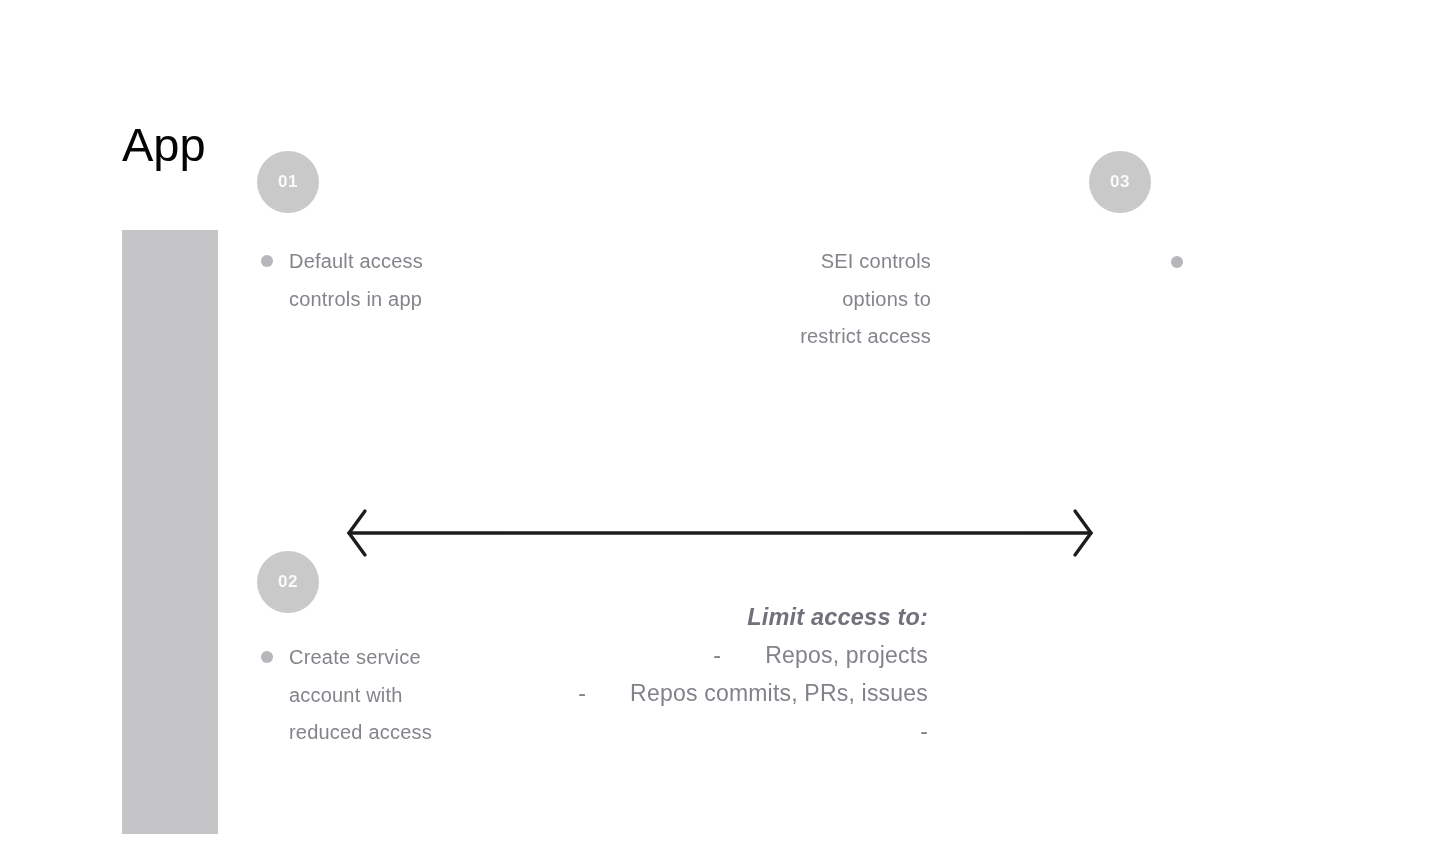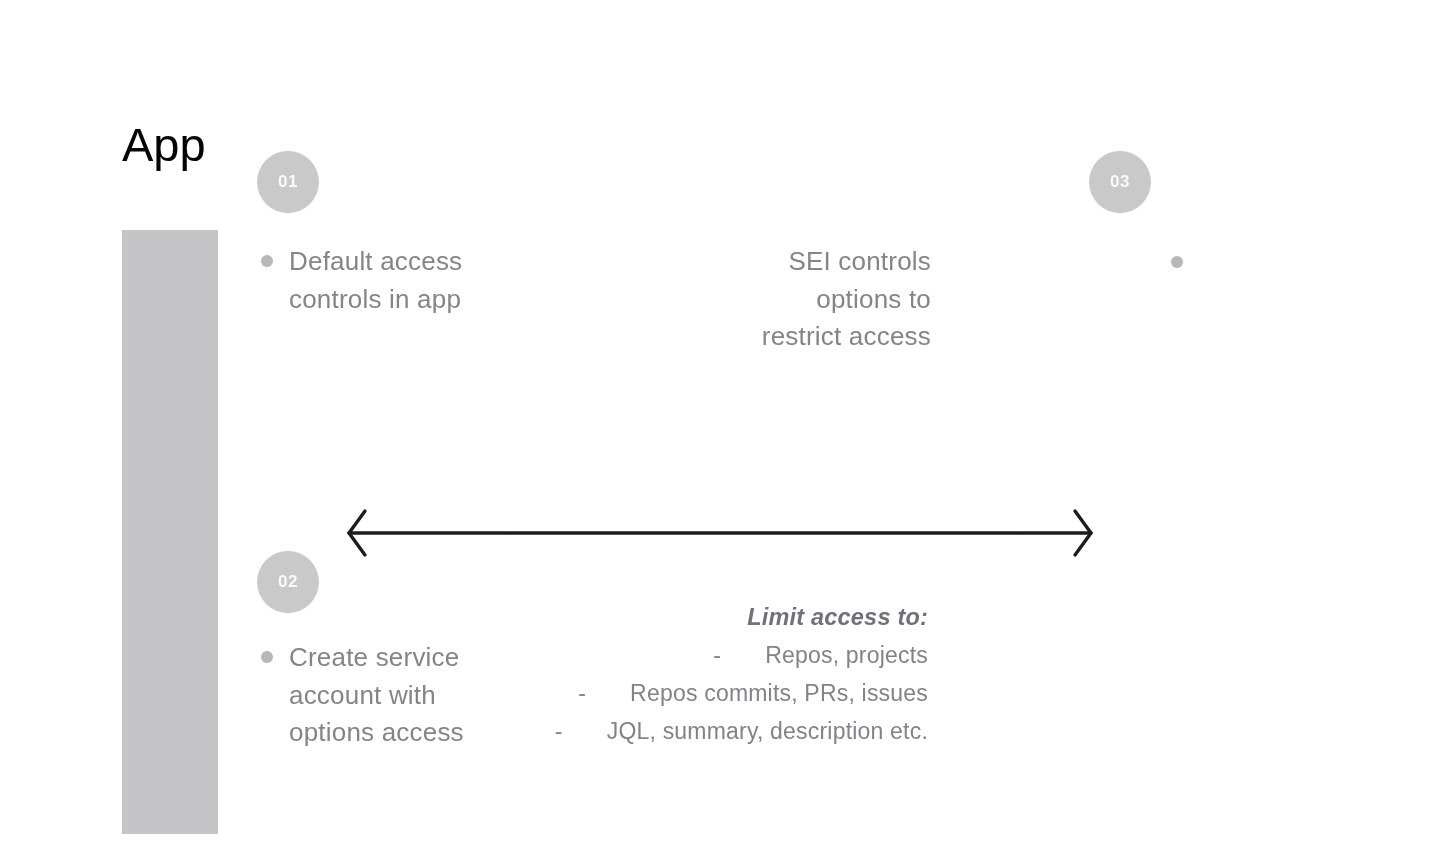--- a/index.html
+++ b/index.html
@@ -31,21 +31,21 @@
   .badge-03{left:1089px;top:151px;}
   .bullet{
     position:absolute;width:12px;height:12px;border-radius:50%;
     background:#b6b6bb;
   }
   .bullet-1{left:261px;top:255px;}
   .bullet-2{left:261px;top:651px;}
   .bullet-3{left:1171px;top:256px;}
   .step-text{
     position:absolute;
-    font-size:26px;line-height:37.5px;color:#84848b;
+    font-size:20px;line-height:37.5px;color:#84848b;
     white-space:pre-line;letter-spacing:0.2px;
   }
   .step-text-1{left:289px;top:243px;}
   .step-text-2{left:289px;top:639px;}
   .step-text-3{right:289px;top:243px;text-align:right;}
   .arrow-svg{position:absolute;left:344px;top:507px;}
   .logo{
     position:absolute;left:1241px;top:109px;width:83px;height:83px;
   }
   .limit-block{
@@ -97,21 +97,21 @@
   <div class="badge badge-02">02</div>
   <div class="badge badge-03">03</div>
 
   <div class="bullet bullet-1"></div>
   <div class="step-text step-text-1">Default access
 controls in app</div>
 
   <div class="bullet bullet-2"></div>
   <div class="step-text step-text-2">Create service
 account with
-options access</div>
+reduced access</div>
 
   <div class="bullet bullet-3"></div>
   <div class="step-text step-text-3">SEI controls
 options to
 restrict access</div>
 
   <svg class="arrow-svg" width="752" height="52" viewBox="0 0 752 52" fill="none">
     <line x1="5" y1="26" x2="747" y2="26" stroke="#1d1d1f" stroke-width="3.4" stroke-linecap="round"></line>
     <path d="M21 4 L5 26 L21 48" stroke="#1d1d1f" stroke-width="3.4" fill="none" stroke-linecap="round"></path>
     <path d="M731 4 L747 26 L731 48" stroke="#1d1d1f" stroke-width="3.4" fill="none" stroke-linecap="round"></path>
@@ -122,17 +122,16 @@
     <div class="limit-row">
       <span>-</span>
       <span>Repos, projects</span>
     </div>
     <div class="limit-row">
       <span>-</span>
       <span>Repos commits, PRs, issues</span>
     </div>
     <div class="limit-row">
       <span>-</span>
-      <span>JQL, summary, description etc.</span>
     </div>
   </div>
 
 </div>
 
 </body></html>

